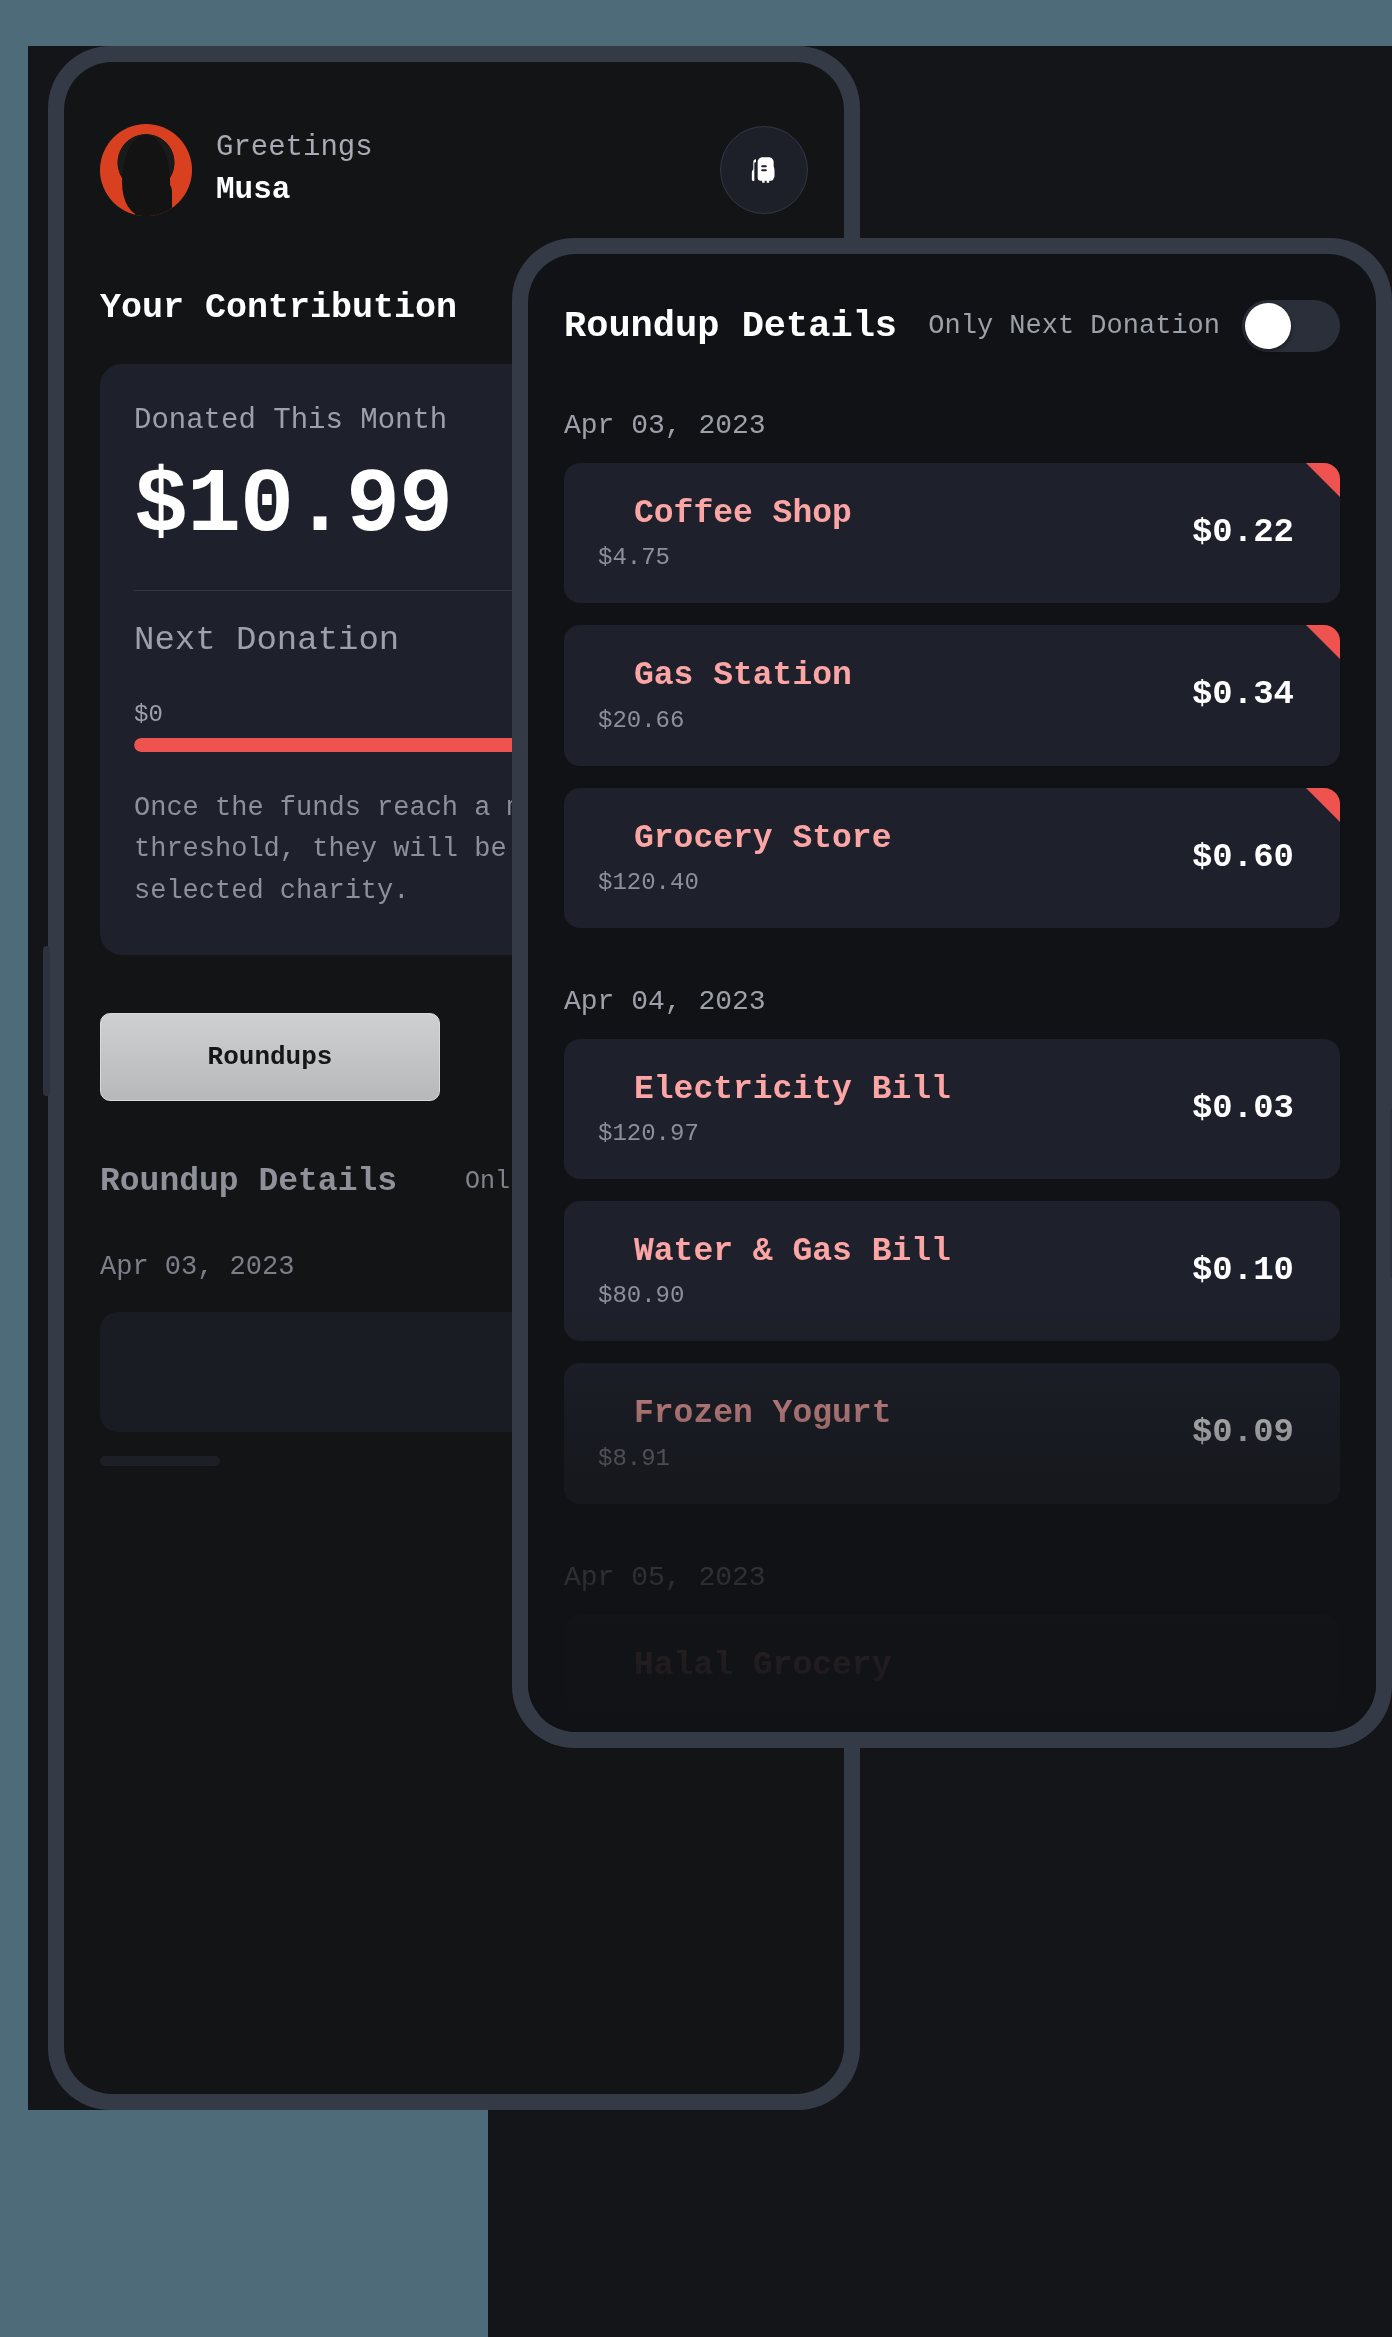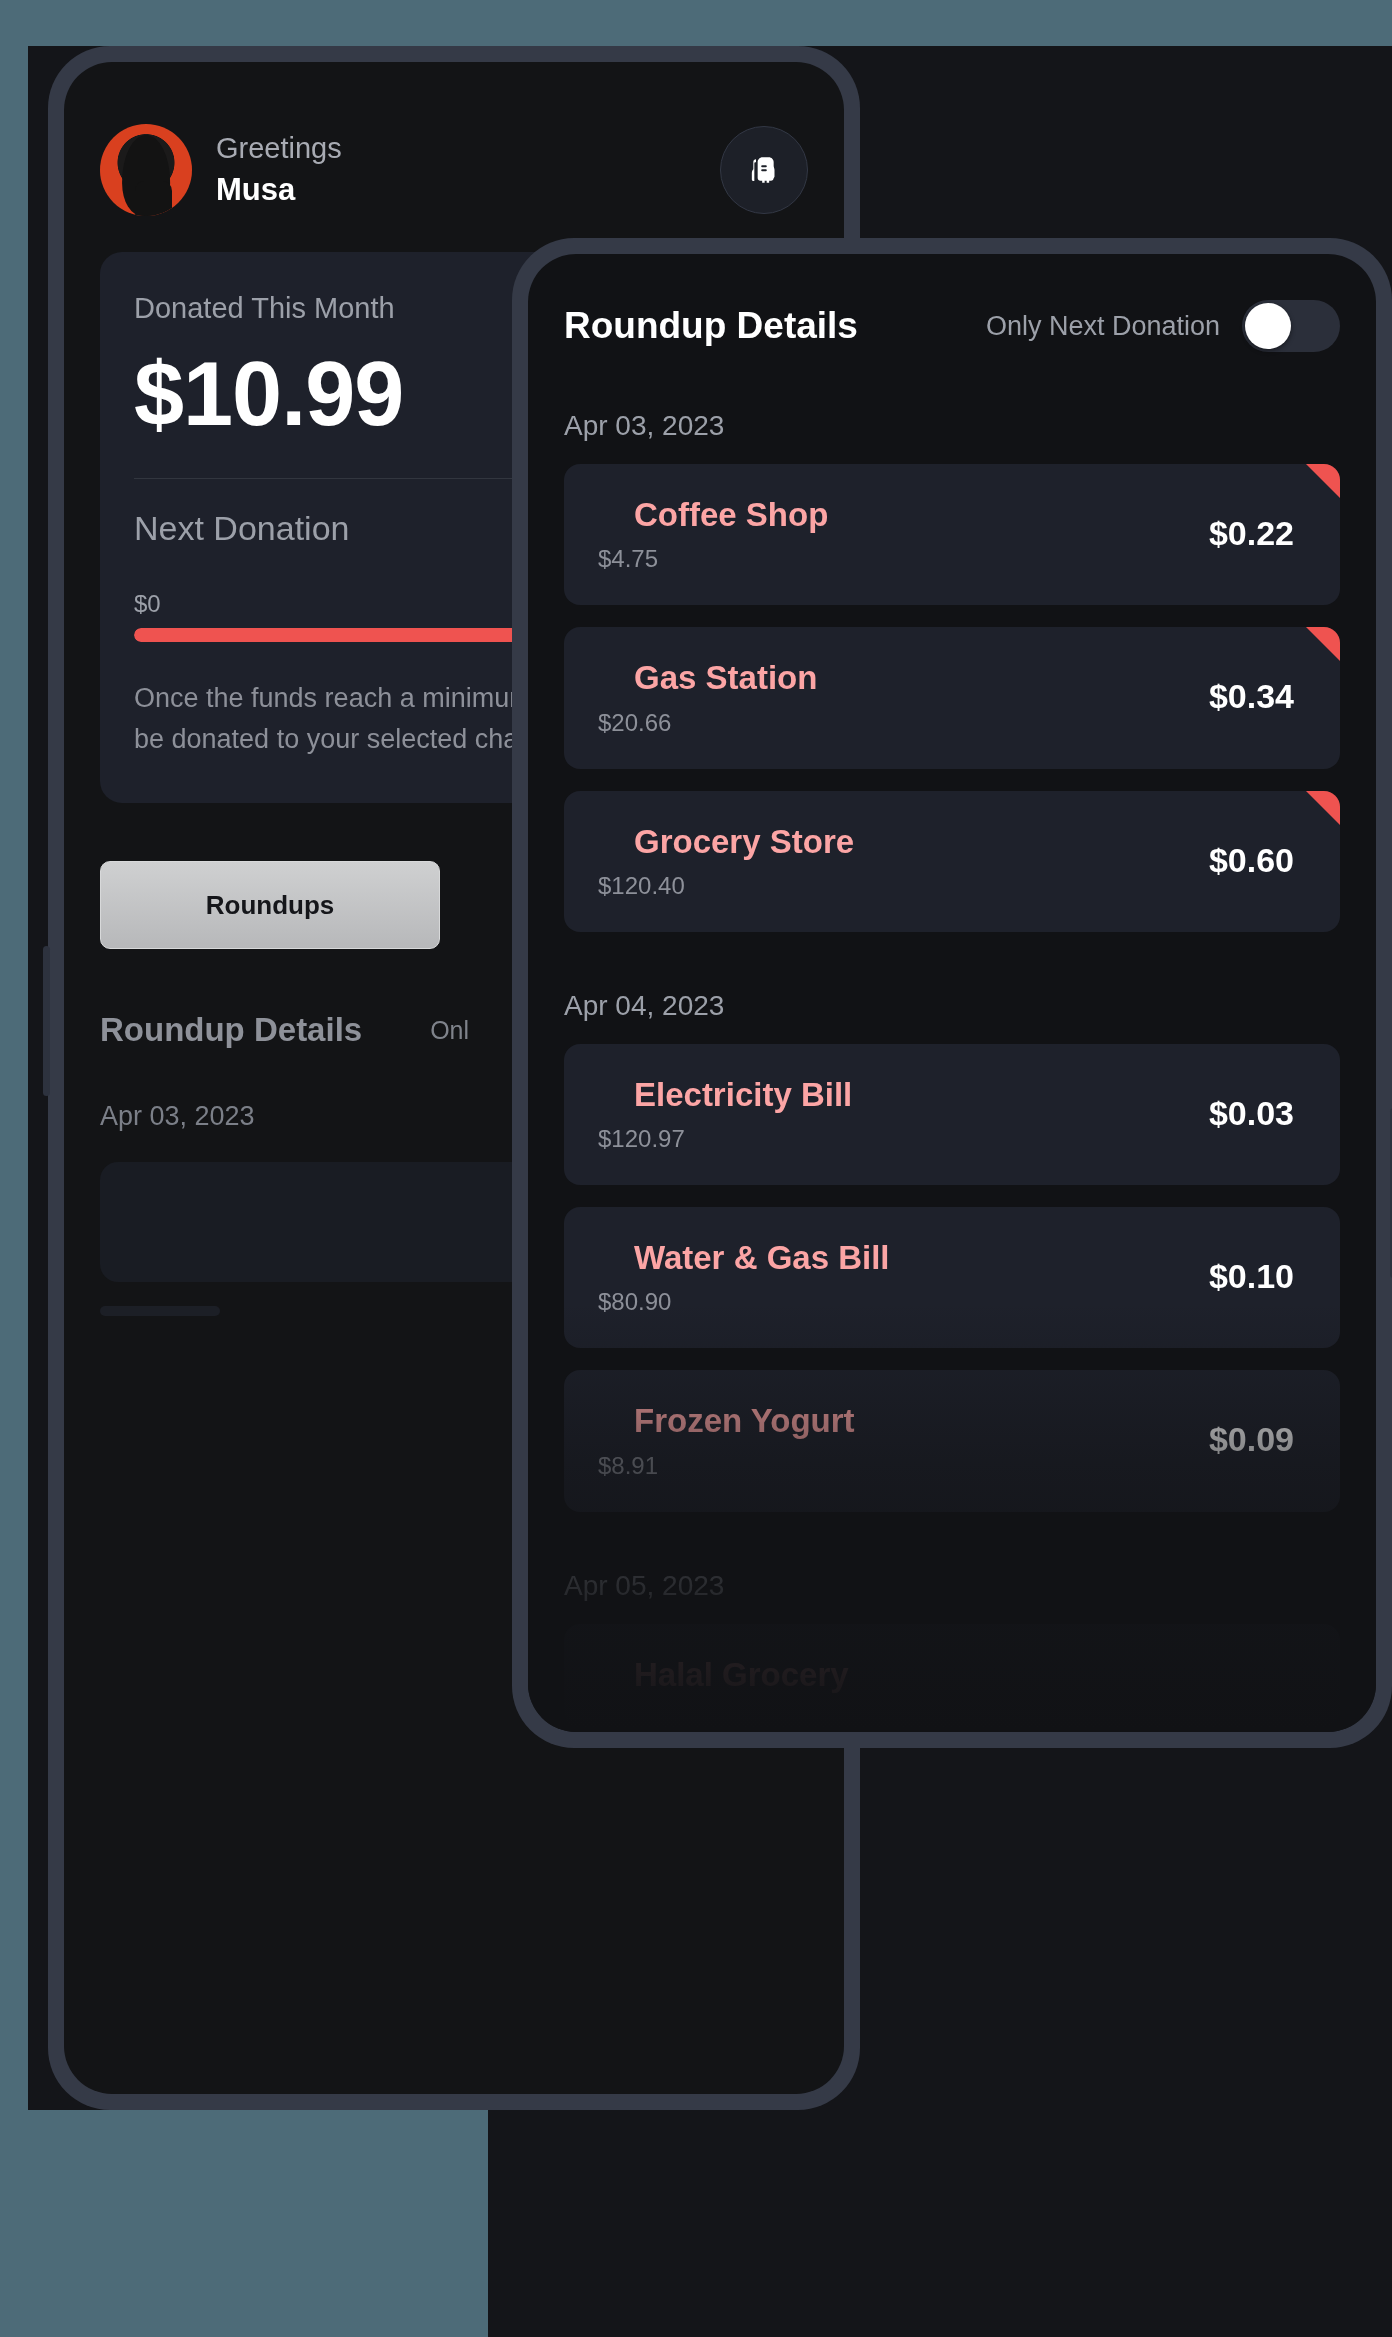--- a/index.html
+++ b/index.html
@@ -24,20 +24,21 @@
     background:#353a47;
     border-radius:62px;
     padding:16px;
   }
   .phone .screen {
     width:100%; height:100%;
     background:#141519;
     border-radius:48px;
     overflow:hidden;
     position:relative;
+    font-family:Liberation Mono, monospace;
   }
   
   .side-btn {
     position:absolute; background:#2d323e; border-radius:4px;
   }
 
   
   #phone1 { left:48px; top:46px; width:812px; height:2064px; }
   #phone1 .screen { background:#131416; }
   #phone1 .side-btn { left:-5px; top:900px; width:7px; height:150px; }
@@ -192,20 +193,21 @@
           <div class="icon-btn">
             <svg width="40" height="40" viewBox="0 0 24 24">
               <path fill="#ffffff" d="M7.2 5.6c-.9 0-1.6.7-1.6 1.6v4.3c-.6.6-.9 1.4-.9 2.3v3.9c0 .5.4.9.9.9h.6V7.9c0-.3.2-.5.5-.5h.5V5.6zM16.8 5.6h-.5c.3 0 .5.2.5.5v10.7h.6c.5 0 .9-.4.9-.9v-3.9c0-.9-.3-1.7-.9-2.3V7.2c0-.9-.7-1.6-1.6-1.6z"></path>
               <path fill="#ffffff" d="M9.1 4.4h5.8c1.6 0 2.9 1.3 2.9 2.9v9.5c0 .9-.7 1.6-1.6 1.6h-1.1v1.2h-1.5v-1.2h-1.2v1.2H10.9v-1.2H9.8c-.9 0-1.6-.7-1.6-1.6V7.3c0-1.6 1.3-2.9 2.9-2.9z"></path>
               <rect x="10.3" y="9.2" width="3.4" height="1.2" rx=".6" fill="#1d2028"></rect>
               <rect x="10.3" y="11.6" width="3.4" height="1.2" rx=".6" fill="#1d2028"></rect>
             </svg>
           </div>
         </div>
 
+        <div class="section-title">Your Contribution</div>
 
         <div class="contrib-card">
           <div class="label-muted">Donated This Month</div>
           <div class="big-amount">$10.99</div>
 
           <div class="divider"></div>
 
           <div class="next-label">Next Donation</div>
           <div class="nd-amount">$0</div>
 

